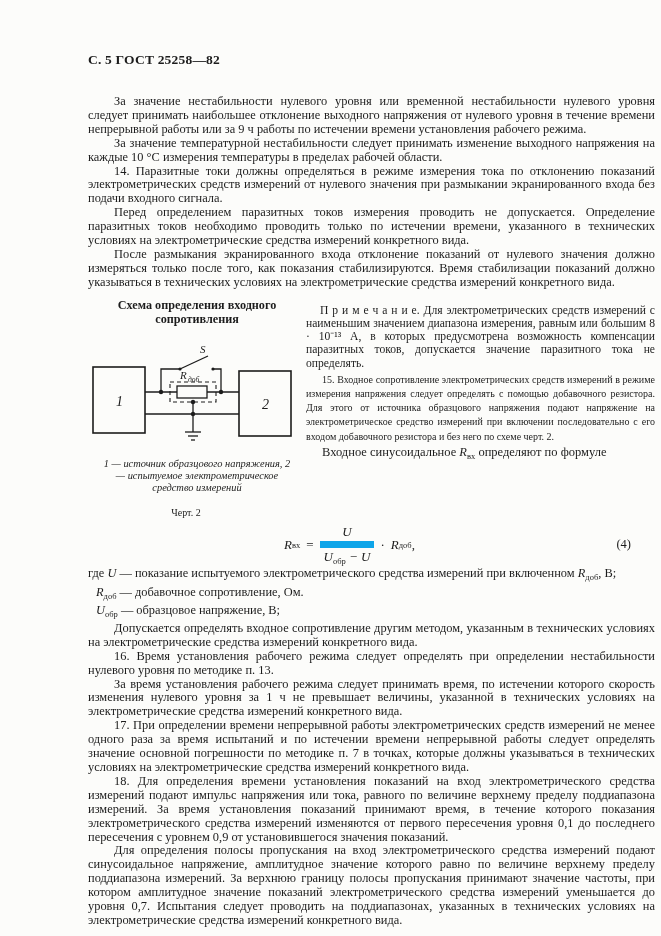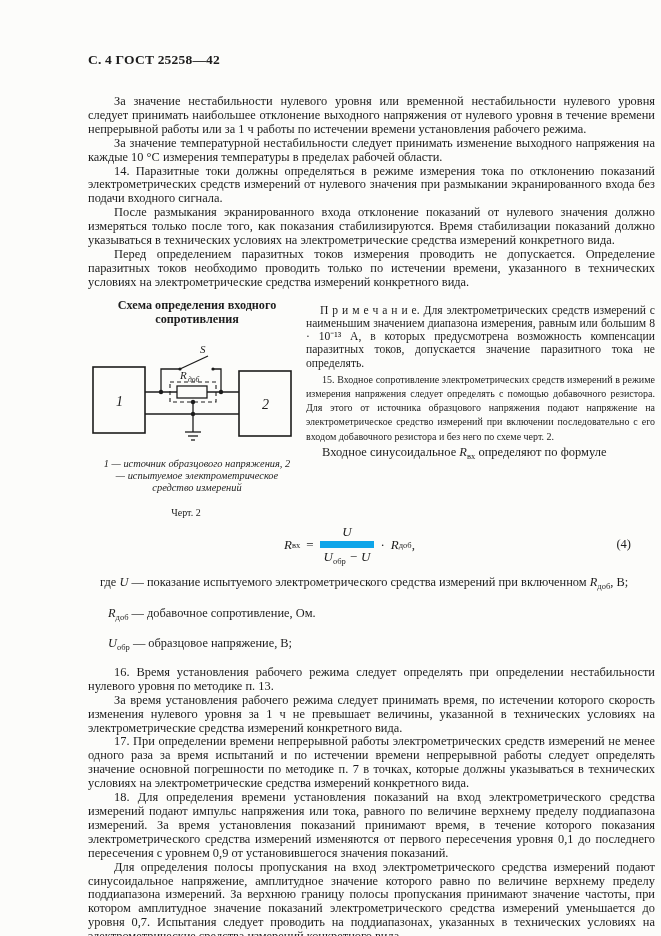--- a/index.html
+++ b/index.html
@@ -82,44 +82,44 @@
     height: 36px;
   }
   .formula-row .gap { display: inline-block; width: 6px; }
   .frac { display: inline-block; text-align: center; margin: 0 6px; }
   .frac .num { display: block; padding: 0 4px 1px; }
   .frac .den { display: block; border-top: 7px solid #0ea5e9; padding: 1px 4px 0; }
   .eq-number { position: absolute; right: 24px; top: 10px; font-size: 12.5px; }
 
   
   .defs { margin-top: 3px; font-size: 12.4px; line-height: 14.2px; }
-  .def-row { margin: 12px; }
+  .def-row { margin: 0; }
   .def-row.indented { padding-left: 8px; }
 
   .body-bottom { margin-top: 1px; }
 
   svg .wire { stroke: #1c1c1c; stroke-width: 1.3; fill: none; }
   svg .boxr { stroke: #1c1c1c; stroke-width: 1.6; fill: none; }
   svg .dashedr { stroke: #1c1c1c; stroke-width: 1.1; fill: none; stroke-dasharray: 4 3; }
   svg .node { fill: #1c1c1c; stroke: none; }
   svg text { fill: #1c1c1c; }
 </style>
 </head>
 <body>
 
 <div class="page">
 
-  <div class="header">С. 4 ГОСТ 25258—42</div>
+  <div class="header">С. 5 ГОСТ 25258—82</div>
 
   <div class="body-text body-top">
-    <p>За значение нестабильности нулевого уровня или временной нестабильности нулевого уровня следует принимать наибольшее отклонение выходного напряжения от нулевого уровня в течение времени непрерывной работы или за 1 ч работы по истечении времени установления рабочего режима.</p>
+    <p>За значение нестабильности нулевого уровня или временной нестабильности нулевого уровня следует принимать наибольшее отклонение выходного напряжения от нулевого уровня в течение времени непрерывной работы или за 9 ч работы по истечении времени установления рабочего режима.</p>
     <p>За значение температурной нестабильности следует принимать изменение выходного напряжения на каждые 10 °С измерения температуры в пределах рабочей области.</p>
     <p>14. Паразитные токи должны определяться в режиме измерения тока по отклонению показаний электрометрических средств измерений от нулевого значения при размыкании экранированного входа без подачи входного сигнала.</p>
+    <p>Перед определением паразитных токов измерения проводить не допускается. Определение паразитных токов необходимо проводить только по истечении времени, указанного в технических условиях на электрометрические средства измерений конкретного вида.</p>
     <p>После размыкания экранированного входа отклонение показаний от нулевого значения должно измеряться только после того, как показания стабилизируются. Время стабилизации показаний должно указываться в технических условиях на электрометрические средства измерений конкретного вида.</p>
-    <p>Перед определением паразитных токов измерения проводить не допускается. Определение паразитных токов необходимо проводить только по истечении времени, указанного в технических условиях на электрометрические средства измерений конкретного вида.</p>
   </div>
 
   <div class="columns">
 
     <div class="col-left">
       <div class="fig-title">Схема определения входного сопротивления</div>
 
       <div class="fig-svg-wrap">
         <svg width="205" height="106" viewBox="0 0 205 106">
 
@@ -189,20 +189,21 @@
     <span class="eq-number">(4)</span>
   </div>
 
   <div class="defs">
     <p class="def-row"><span>где </span><span class="var">U</span><span> — показание испытуемого электрометрического средства измерений при включенном </span><span class="var">R</span><span class="sub">доб</span><span>, В;</span></p>
     <p class="def-row indented"><span class="var">R</span><span class="sub">доб</span><span> — добавочное сопротивление, Ом.</span></p>
     <p class="def-row indented"><span class="var">U</span><span class="sub">обр</span><span> — образцовое напряжение, В;</span></p>
   </div>
 
   <div class="body-text body-bottom">
+    <p>Допускается определять входное сопротивление другим методом, указанным в технических условиях на электрометрические средства измерений конкретного вида.</p>
     <p>16. Время установления рабочего режима следует определять при определении нестабильности нулевого уровня по методике п. 13.</p>
     <p>За время установления рабочего режима следует принимать время, по истечении которого скорость изменения нулевого уровня за 1 ч не превышает величины, указанной в технических условиях на электрометрические средства измерений конкретного вида.</p>
     <p>17. При определении времени непрерывной работы электрометрических средств измерений не менее одного раза за время испытаний и по истечении времени непрерывной работы следует определять значение основной погрешности по методике п. 7 в точках, которые должны указываться в технических условиях на электрометрические средства измерений конкретного вида.</p>
     <p>18. Для определения времени установления показаний на вход электрометрического средства измерений подают импульс напряжения или тока, равного по величине верхнему пределу поддиапазона измерений. За время установления показаний принимают время, в течение которого показания электрометрического средства измерений изменяются от первого пересечения уровня 0,1 до последнего пересечения с уровнем 0,9 от установившегося значения показаний.</p>
     <p>Для определения полосы пропускания на вход электрометрического средства измерений подают синусоидальное напряжение, амплитудное значение которого равно по величине верхнему пределу поддиапазона измерений. За верхнюю границу полосы пропускания принимают значение частоты, при котором амплитудное значение показаний электрометрического средства измерений уменьшается до уровня 0,7. Испытания следует проводить на поддиапазонах, указанных в технических условиях на электрометрические средства измерений конкретного вида.</p>
   </div>
 
 </div>
 
 </body></html>

